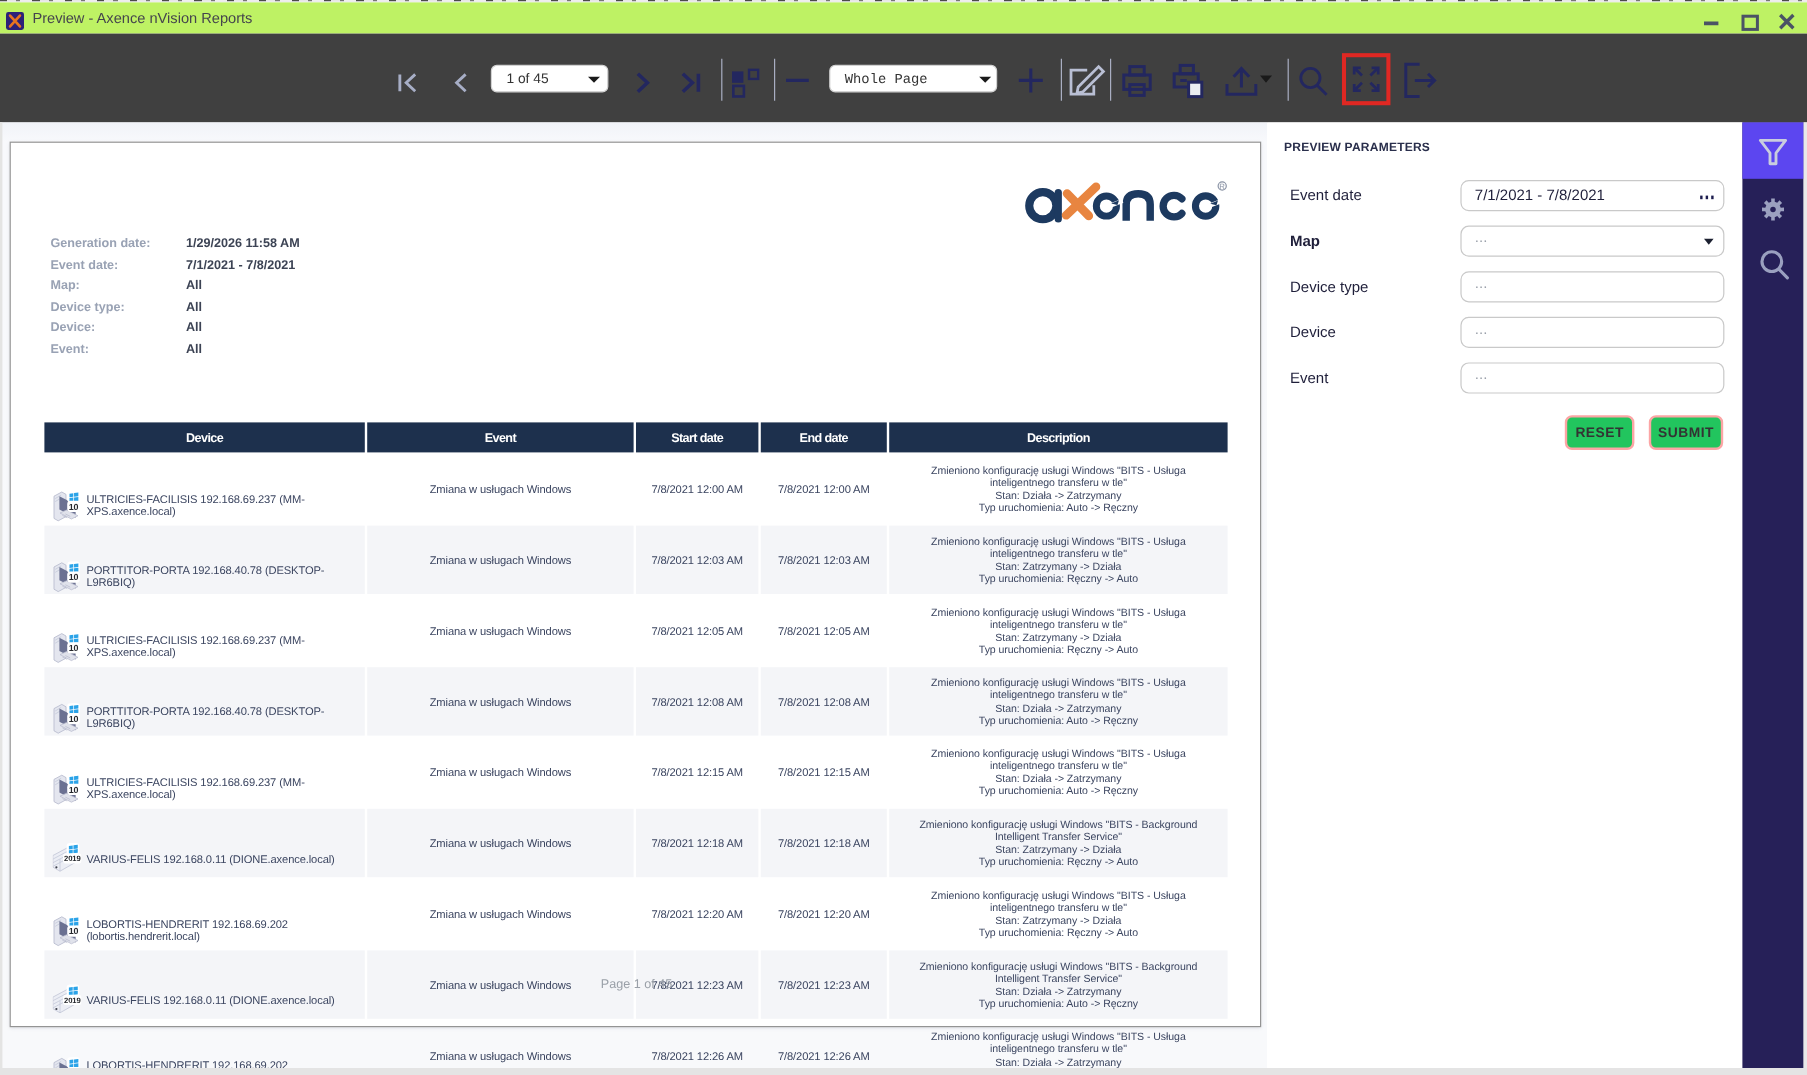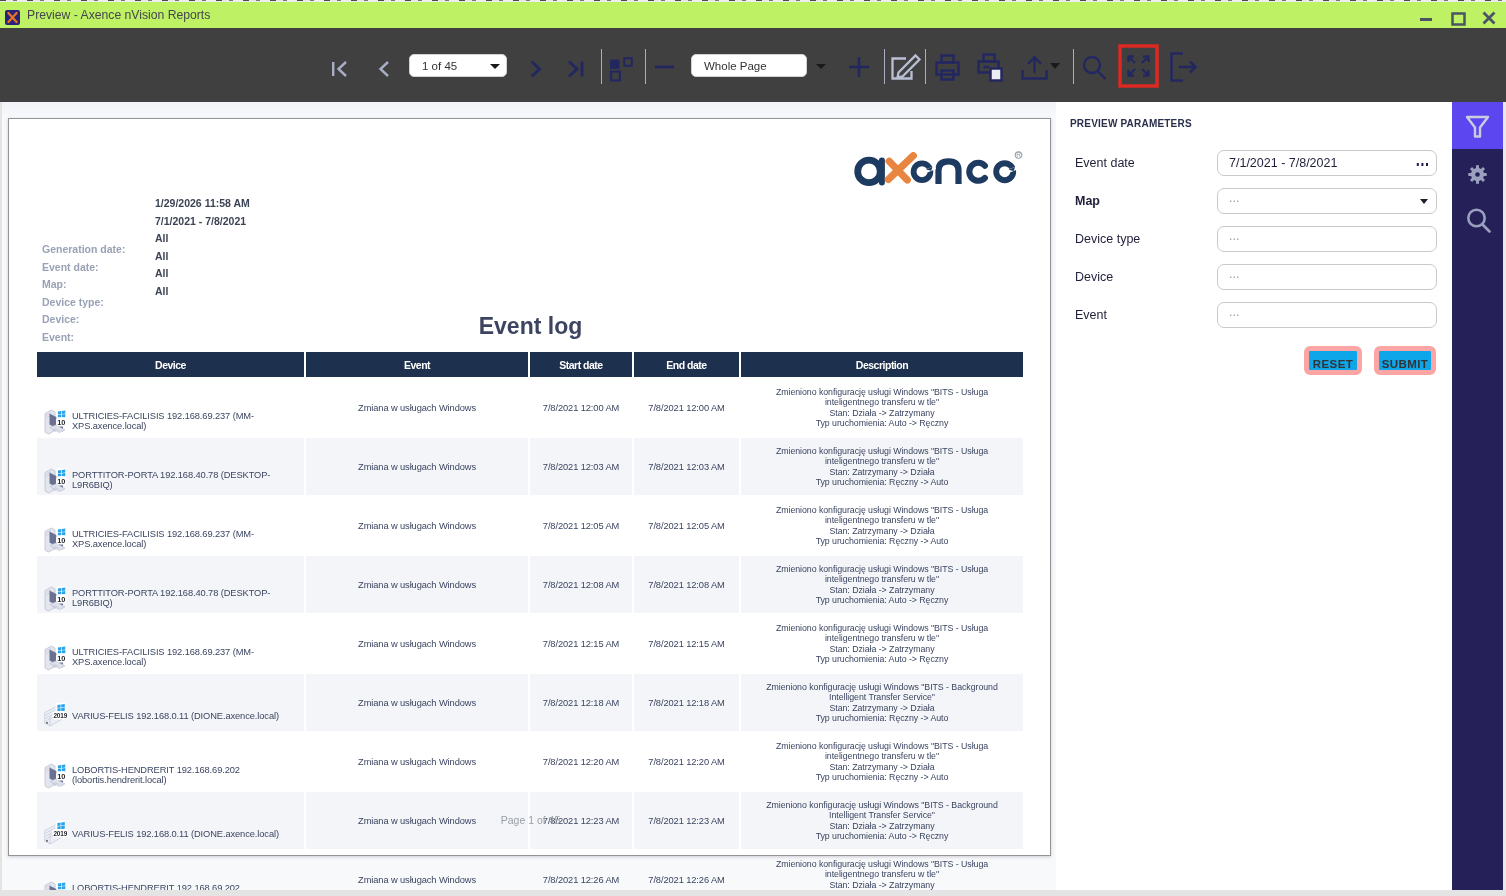--- a/index.html
+++ b/index.html
@@ -18,39 +18,39 @@
   #paper { position:absolute; left:8px; top:16px; width:1043px; height:738px; background:#fff; border:1px solid #949494; box-shadow:0 1px 3px rgba(120,125,145,0.35); }
   #panel { position:absolute; left:1056px; top:102px; width:396px; height:788px; background:#fff; }
   #sidebar { position:absolute; left:1452px; top:102px; width:51px; height:788px; background:#262058; }
   #sbtab { position:absolute; left:0; top:0; width:51px; height:47px; background:#5c46f0; }
   #rightborder { position:absolute; left:1503px; top:102px; width:3px; height:788px; background:#e9e9e9; }
   #bottomborder { position:absolute; left:0; top:890px; width:1506px; height:6px; background:#e4e4e4; }
   .tsel { position:absolute; background:#fff; border:1px solid #d2d2d2; border-radius:5px; height:23.5px; font-size:11.5px; color:#333; }
   .tsel .tri { position:absolute; width:0; height:0; border-left:5px solid transparent; border-right:5px solid transparent; border-top:5.8px solid #1a1a1a; top:9.5px; }
 
   
-  .infolabel { position:absolute; font-size:10.5px; font-weight:bold; color:#99a2b4;margin-top:46px; }
+  .infolabel { position:absolute; font-size:10.5px; font-weight:bold; color:#99a2b4; }
   .infoval { position:absolute; font-size:10.5px; font-weight:bold; color:#3c4354; }
   #evlog { position:absolute; left:0; top:194px; z-index:5; width:1043px; text-align:center; font-size:23px; font-weight:bold; color:#3d4460; }
   #pagefoot { position:absolute; left:0; top:695px; width:1043px; text-align:center; font-size:10.5px; color:#9aa0a8; }
 
   table.rep { position:absolute; left:26px; top:231px; border-collapse:separate; border-spacing:2px; table-layout:fixed; width:990px; }
   table.rep th { background:#1d304d; color:#fff; font-size:10.5px; font-weight:bold; height:25px; padding:0; letter-spacing:-0.5px; }
   table.rep td { font-size:9.3px; color:#3b4560; padding:0; height:40.9px; letter-spacing:-0.1px; }
   table.rep tr.g td { background:#f4f5f8; }
   td.dev { text-align:left; } .devname { line-height:9.9px; }
   td.ev, td.sd, td.ed, td.desc { text-align:center; }
   .devwrap { display:flex; align-items:center;margin-top:28px; }
   .devicon { flex:0 0 24px; height:29px; margin-left:6.5px; margin-right:4.5px; position:relative; }
   .desc div { line-height:10.1px; font-size:8.8px; letter-spacing:-0.05px; }
 
   
   .plabel { position:absolute; font-size:12.5px; color:#1f1f3a; }
   .pinput { position:absolute; left:161px; width:220px; height:26px; background:#fff; border:1px solid #c9c9c9; border-radius:7px; font-size:12.5px; color:#1f1f3a; }
-  .pbtn { position:absolute; top:244px; height:29px; background:#0ea5e9; border:5px solid #fca5a5; border-radius:6px; font-size:11.5px; font-weight:bold; color:#333; text-align:center; letter-spacing:0.4px; }
+  .pbtn { position:absolute; top:244px; height:29px; background:#22c55e; border:2px solid #fca5a5; border-radius:6px; font-size:11.5px; font-weight:bold; color:#333; text-align:center; letter-spacing:0.4px; }
 </style>
 </head>
 <body>
 <div id="win">
   <div id="topstrip"></div>
   <div id="titlebar">
     <div id="appicon">
       <svg width="15" height="15" viewBox="0 0 15 15">
         <path d="M3.4 3 L11.6 12 M11.6 3 L3.4 12" stroke="#e8741f" stroke-width="2.2" stroke-linecap="round"></path>
       </svg>
@@ -135,21 +135,21 @@
       <g fill="none" stroke="#23275f" stroke-width="2.5">
         <path d="M1183 25.5 H1171.5 V52.5 H1183"></path>
         <path d="M1179 39 H1195"></path>
         <path d="M1190 33.5 L1195.5 39 L1190 44.5"></path>
       </g>
     </svg>
     <div class="tsel" style="left:409px; top:25.5px; width:98px;">
       <span style="position:absolute;left:12px;top:5px;">1 of 45</span>
       <span class="tri" style="left:80px;"></span>
     </div>
-    <div class="tsel" style="left:691px; top:25.5px; width:116px;">
+    <div class="tsel" style="left:691px; top:25.5px; width:140px;font-family:Liberation Mono, monospace;">
       <span style="position:absolute;left:12px;top:5px;">Whole Page</span>
       <span class="tri" style="left:124px;"></span>
     </div>
   </div>
 
   <div id="viewer">
     <div id="paper">
       <div id="logo" style="position:absolute; left:836px; top:27px;">
         <svg width="180" height="44" viewBox="0 0 180 44">
           <g fill="none" stroke="#1d3a60">
@@ -179,21 +179,20 @@
       <div class="infolabel" style="left:33px; top:95.5px;">Event date:</div>
       <div class="infoval" style="left:146px; top:95.5px;">7/1/2021 - 7/8/2021</div>
       <div class="infolabel" style="left:33px; top:113px;">Map:</div>
       <div class="infoval" style="left:146px; top:113px;">All</div>
       <div class="infolabel" style="left:33px; top:130.5px;">Device type:</div>
       <div class="infoval" style="left:146px; top:130.5px;">All</div>
       <div class="infolabel" style="left:33px; top:148px;">Device:</div>
       <div class="infoval" style="left:146px; top:148px;">All</div>
       <div class="infolabel" style="left:33px; top:165.5px;">Event:</div>
       <div class="infoval" style="left:146px; top:165.5px;">All</div>
-      <div id="evlog">Event log</div>
       <svg width="0" height="0" style="position:absolute">
 <defs>
 <g id="w10">
   <polygon points="1,6.5 7.5,3 11,5 11,23.5 4.5,27 1,25" fill="#e4e6ef" stroke="#b6bacd" stroke-width="0.7"></polygon>
   <path d="M2 8.5 L7 5.5 M2 11 L7 8" stroke="#c6cada" stroke-width="0.7"></path>
   <polygon points="5.5,6.5 19,13.5 19,24.5 5.5,17.5" fill="#6b7192"></polygon>
   <polygon points="6,20.5 15.5,25.5 21,22.8 11.5,18" fill="#e0e2eb" stroke="#b6bacd" stroke-width="0.6"></polygon>
   <path d="M8 22.5 L12 24.5 M10.5 21.3 L14.5 23.3" stroke="#b6bacd" stroke-width="0.6"></path>
   <rect x="12" y="2" width="10.6" height="9.6" rx="2.6" fill="#fff"></rect>
   <g fill="#2ba3e8" transform="translate(13.9,4.1) skewY(-7)">

